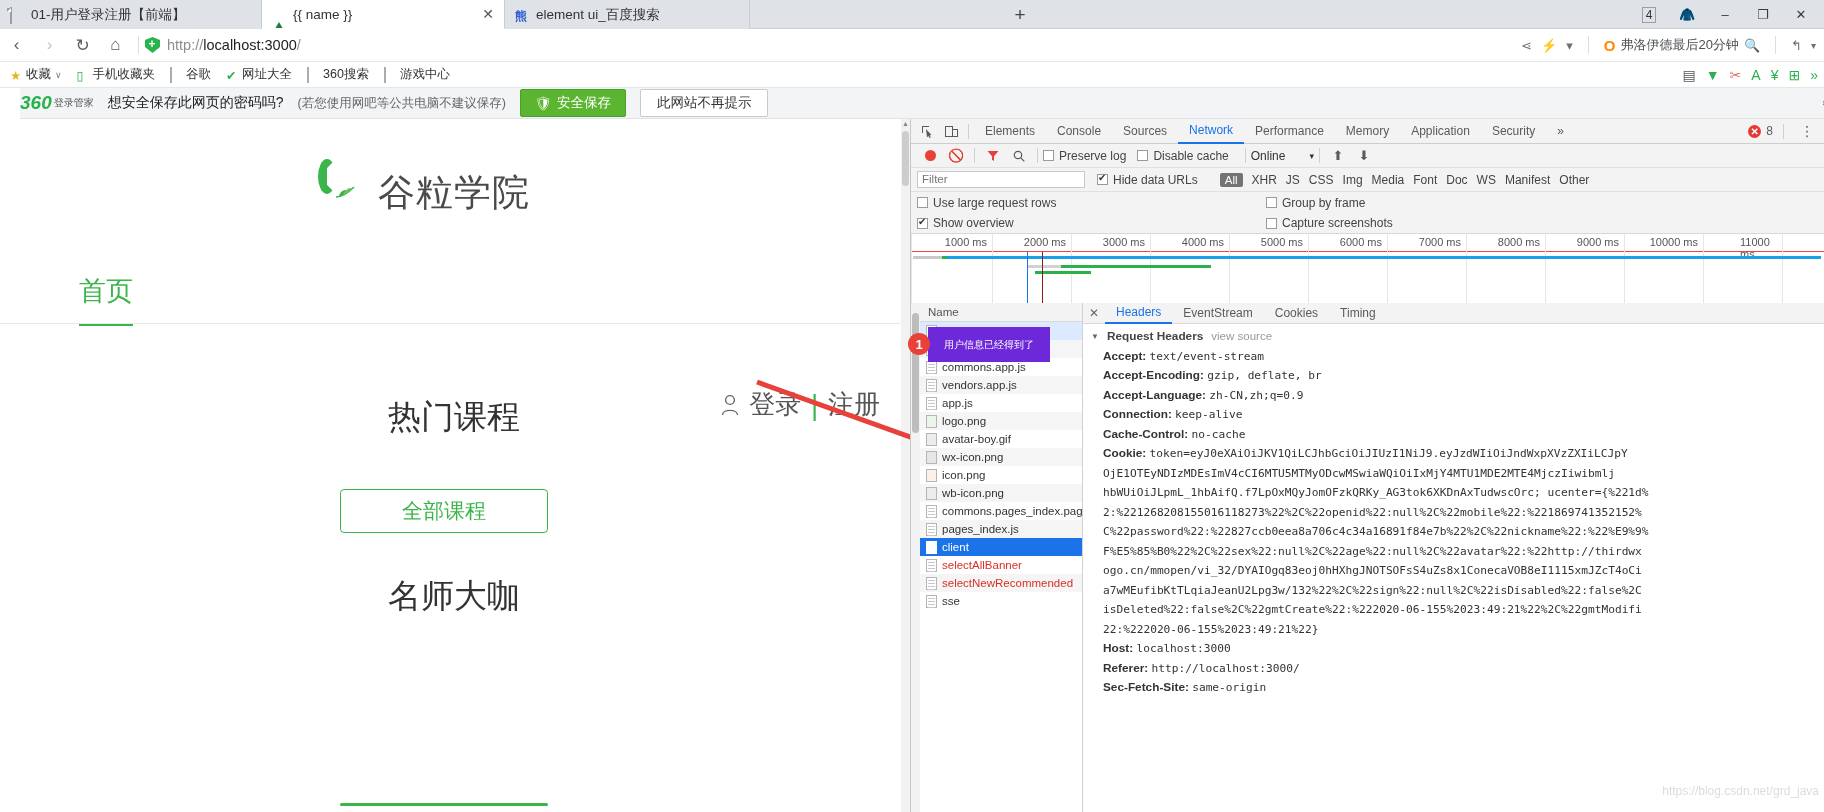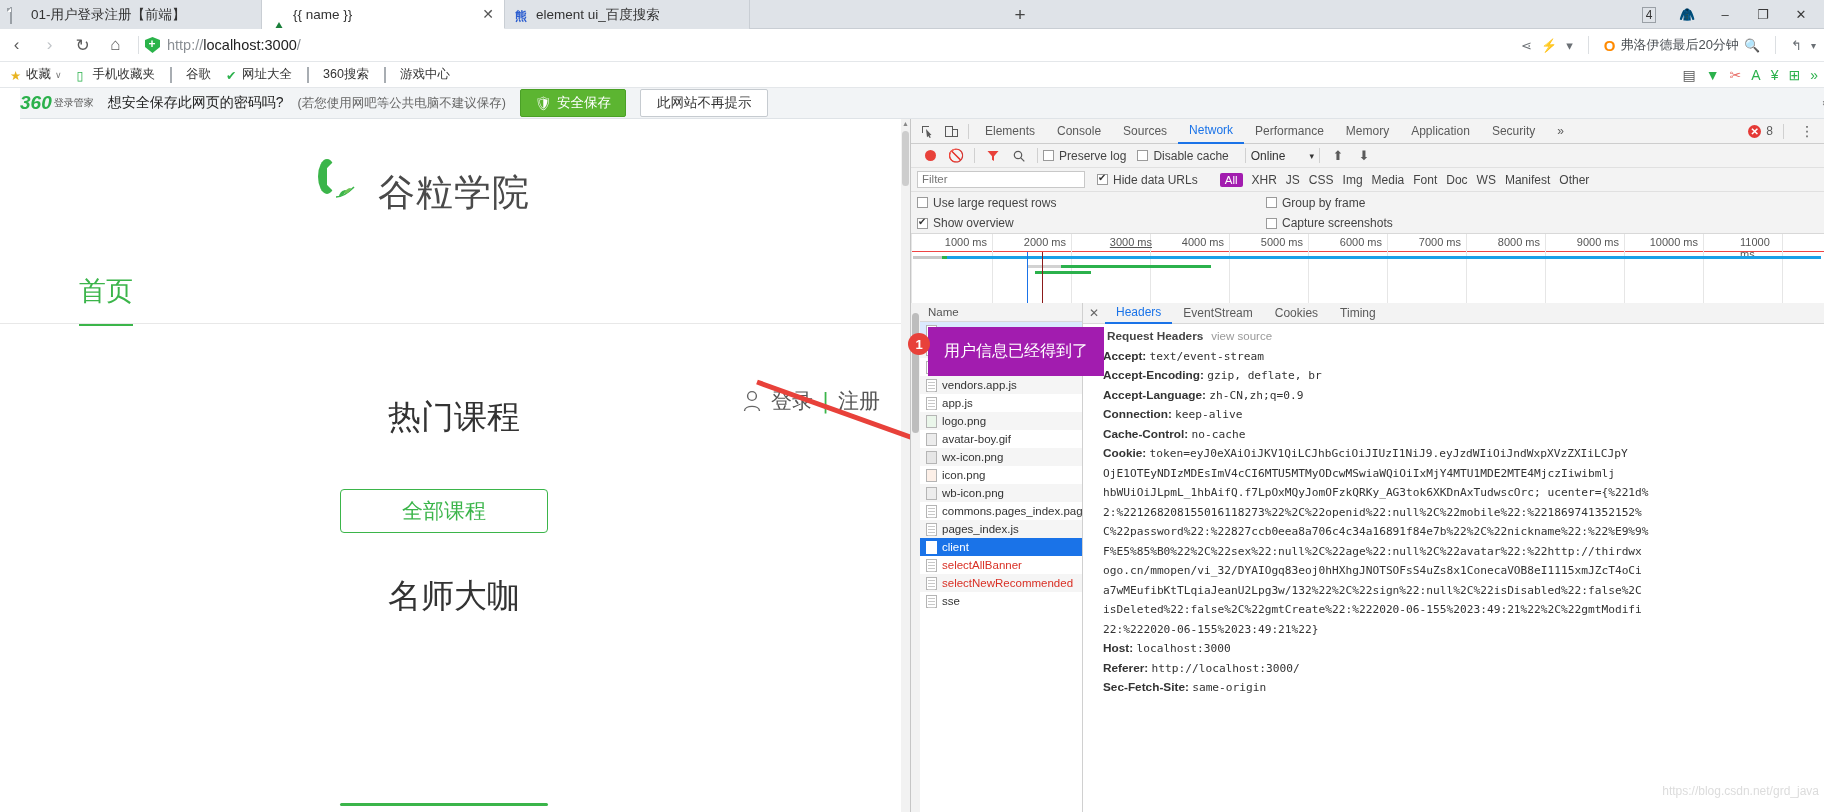--- a/index.html
+++ b/index.html
@@ -119,21 +119,21 @@
   }
   .logo-leaf{position:absolute;left:17px;top:17px;width:20px;height:16px;}
   .logo-txt{font-size:37px;color:#4a4a4a;letter-spacing:1px;font-family:"DejaVu Sans",sans-serif;}
 
   .nav-home{
     position:absolute;top:154px;left:79px;font-size:27px;color:#3bb54a;
     font-family:"DejaVu Sans",sans-serif;padding-bottom:14px;border-bottom:3px solid #3bb54a;
   }
   .nav-rule{position:absolute;top:204px;left:0;width:908px;height:1px;background:#e8e8e8;}
 
-  .user-area{position:absolute;top:268px;right:28px;display:flex;align-items:center;gap:9px;font-size:21px;color:#555;font-family:"DejaVu Sans",sans-serif;}
+  .user-area{position:absolute;top:268px;right:28px;display:flex;align-items:center;gap:9px;font-size:26px;color:#555;font-family:"DejaVu Sans",sans-serif;}
   .usr-ic{width:20px;height:22px;position:relative;}
 
   .hot-title{position:absolute;top:276px;left:0;width:908px;text-align:center;font-size:33px;color:#333;font-family:"DejaVu Sans",sans-serif;}
   .all-courses{
     position:absolute;top:370px;left:340px;width:208px;height:44px;
     border:1px solid #3bb54a;border-radius:4px;color:#3bb54a;font-size:21px;
     display:flex;align-items:center;justify-content:center;font-family:"DejaVu Sans",sans-serif;
   }
   .master-title{position:absolute;top:455px;left:0;width:908px;text-align:center;font-size:33px;color:#333;font-family:"DejaVu Sans",sans-serif;}
   .btm-line{position:absolute;top:684px;left:340px;width:208px;height:3px;background:#3bb54a;border-radius:2px;}
@@ -143,22 +143,22 @@
   .pg-arrow{position:absolute;left:1px;width:7px;text-align:center;font-size:7px;color:#888;}
 
   
   .ann-arrow{position:absolute;left:0;top:0;width:1824px;height:812px;pointer-events:none;}
   .badge1{
     position:absolute;left:908px;top:333px;width:22px;height:22px;border-radius:50%;
     background:#e8413a;color:#fff;font-size:13px;display:flex;align-items:center;justify-content:center;
     font-weight:bold;z-index:40;
   }
   .tooltip-cn{
-    position:absolute;left:928px;top:327px;height:49px;background:#a21caf;color:#fff;
-    display:flex;align-items:center;padding:0 16px;font-size:16px;z-index:39;
+    position:absolute;left:928px;top:327px;height:35px;background:#6d28d9;color:#fff;
+    display:flex;align-items:center;padding:0 16px;font-size:10px;z-index:39;
     font-family:"DejaVu Sans",sans-serif;
   }
   .tooltip-cn:before{
     content:"";position:absolute;left:-9px;top:12px;border-top:6px solid transparent;
     border-bottom:6px solid transparent;border-right:9px solid #595e63;
   }
 
   
   .dt{
     position:absolute;top:119px;left:910px;width:914px;height:693px;
@@ -191,21 +191,21 @@
 
   .dt-filter{
     height:24px;display:flex;align-items:center;background:#f3f3f3;
     border-bottom:1px solid #e0e0e0;font-size:12px;color:#444;padding-left:6px;gap:0;
   }
   .f-input{
     width:168px;height:17px;border:1px solid #c8c8c8;background:#fff;color:#9a9a9a;
     font-size:11.5px;padding:0 4px;line-height:17px;
   }
   .f-types{display:flex;align-items:center;gap:9px;margin-left:11px;}
-  .pill{background:#a21caf;color:#fff;border-radius:2px;padding:1px 5px;font-size:11.5px;}
+  .pill{background:#737373;color:#fff;border-radius:2px;padding:1px 5px;font-size:11.5px;}
 
   .dt-opts{height:21px;display:flex;align-items:center;background:#f3f3f3;font-size:12px;color:#444;padding-left:6px;}
   .dt-opts2{height:21px;display:flex;align-items:center;background:#f3f3f3;font-size:12px;color:#444;padding-left:6px;border-bottom:1px solid #d8d8d8;}
   .opt-right{position:absolute;left:355px;}
 
   .tl{position:relative;height:70px;background:#fff;border-bottom:1px solid #d0d0d0;overflow:hidden;}
   .tl-ruler{height:18px;position:relative;border-bottom:1px solid #ef4444;}
   .tl-tick{position:absolute;top:0;height:70px;border-left:1px solid #e6e6e6;}
   .tl-lab{position:absolute;top:2px;font-size:11px;color:#555;transform:translateX(-100%);padding-right:5px;}
   .tl-bar{position:absolute;height:3px;}
@@ -517,21 +517,21 @@
     </div>
 
     <div class="tl">
       <div class="tl-ruler">
         <div class="tl-tick" style="left:0px;"></div>
         <div class="tl-tick" style="left:81px;"></div>
           <div class="tl-lab" style="left:81px;">1000 ms</div>
         <div class="tl-tick" style="left:160px;"></div>
           <div class="tl-lab" style="left:160px;">2000 ms</div>
         <div class="tl-tick" style="left:239px;"></div>
-          <div class="tl-lab" style="left:246px;text-decoration:underline;">3000 ms</div>
+          <div class="tl-lab" style="left:239px;">3000 ms</div>
         <div class="tl-tick" style="left:318px;"></div>
           <div class="tl-lab" style="left:318px;">4000 ms</div>
         <div class="tl-tick" style="left:397px;"></div>
           <div class="tl-lab" style="left:397px;">5000 ms</div>
         <div class="tl-tick" style="left:476px;"></div>
           <div class="tl-lab" style="left:476px;">6000 ms</div>
         <div class="tl-tick" style="left:555px;"></div>
           <div class="tl-lab" style="left:555px;">7000 ms</div>
         <div class="tl-tick" style="left:634px;"></div>
           <div class="tl-lab" style="left:634px;">8000 ms</div>

